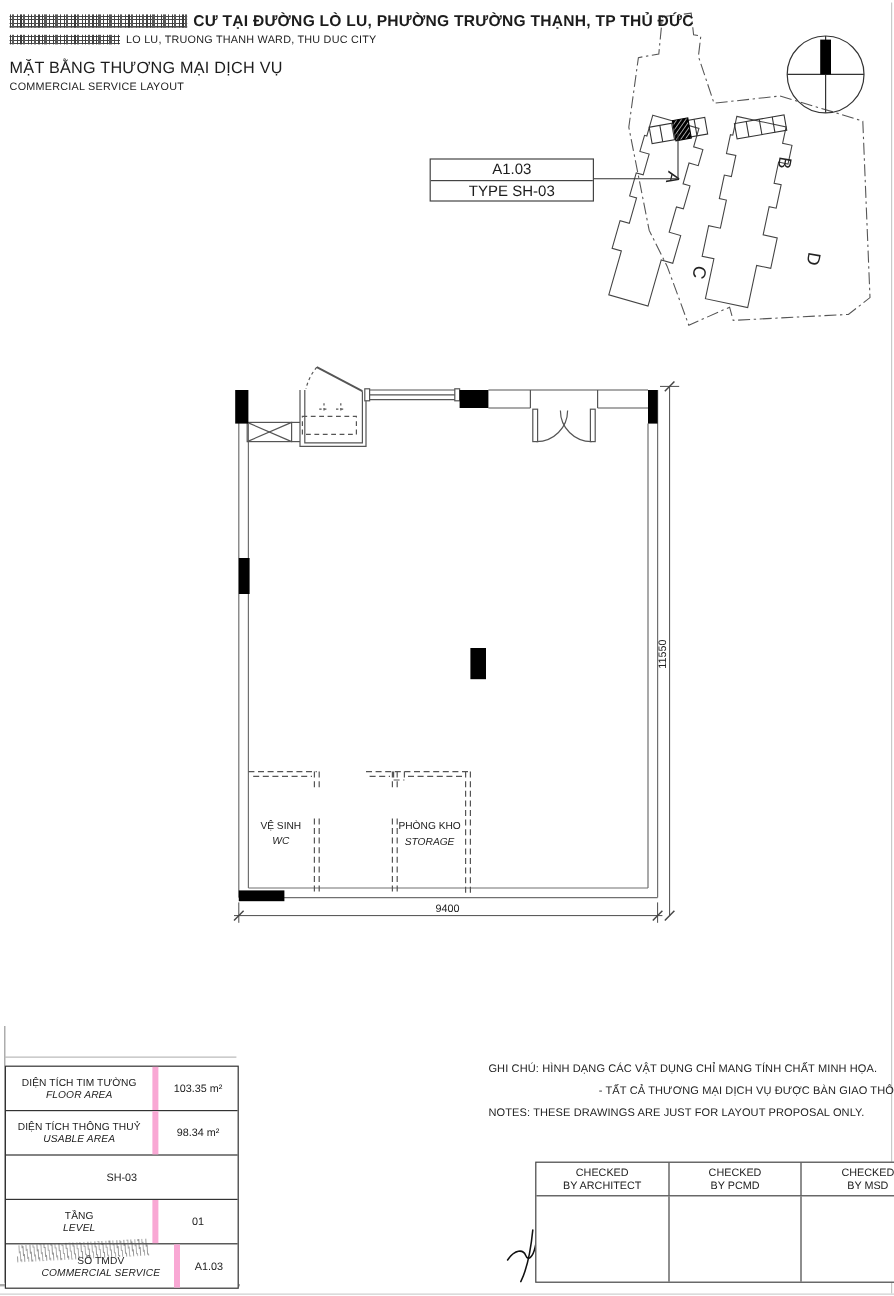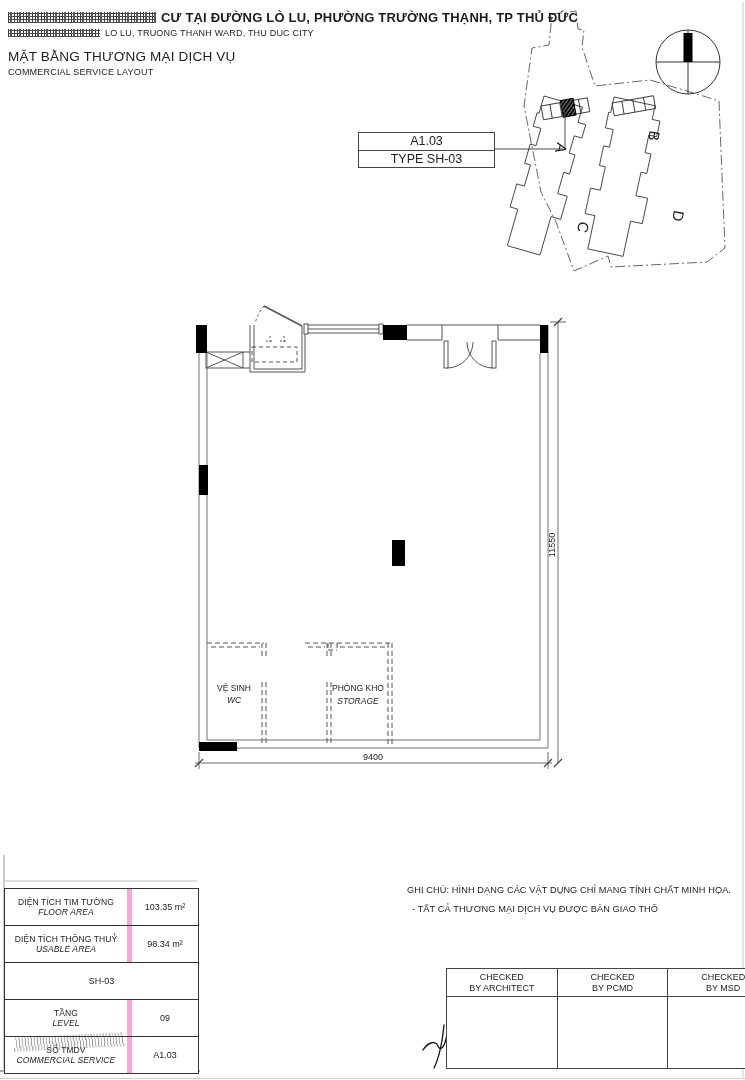--- a/index.html
+++ b/index.html
@@ -21,32 +21,32 @@
     filter:blur(.4px);opacity:.85;margin-right:5px;
   }
   
   .unit-box{left:358px;top:132px;width:135px;height:34px;border:1px solid #444;background:#fff;
     display:flex;flex-direction:column;text-align:center;font-size:12.5px;}
   .unit-box .row1{flex:1;border-bottom:1px solid #444;line-height:17px;}
   .unit-box .row2{flex:1;line-height:16px;}
   
   .info-table{left:4px;top:888px;width:193px;border:1px solid #333;background:#fff;}
   .it-row{display:flex;height:36px;border-bottom:1px solid #333;}
-  .it-row:last-child{border-bottom:none;}
+  .it-row:last-child{border-bottom:none;padding-left:18px;}
   .it-label{width:122px;border-right:5px solid #f9a8d4;display:flex;flex-direction:column;justify-content:center;
     text-align:center;font-size:8.5px;line-height:10.5px;letter-spacing:.1px;}
   .it-label .en{font-style:italic;}
   .it-value{flex:1;display:flex;align-items:center;justify-content:center;font-size:9px;text-align:right;}
   .garbled{filter:blur(.45px);}
   .scribble{left:14px;top:1035px;width:110px;height:14px;transform:rotate(-3deg);
     background:repeating-linear-gradient(83deg,#444 0 1px,transparent 1px 3px,#666 3px 4px,transparent 4px 6px);
     opacity:.55;filter:blur(.3px);pointer-events:none;}
   
   .notes{left:407px;top:881px;width:338px;font-size:9.2px;line-height:18.5px;letter-spacing:.1px;color:#222;}
-  .notes .indent{padding-left:5px;}
+  .notes .indent{padding-left:5px;text-align:right;}
   
   .appr-table{left:413px;top:968px;width:331px;height:99px;border:1px solid #444;display:flex;flex-direction:column;background:#fff;margin-left:33px;}
   .appr-head{display:flex;height:27px;border-bottom:1px solid #444;}
   .appr-head .cell{flex:1;border-right:1px solid #444;display:flex;flex-direction:column;justify-content:center;
     text-align:center;font-size:9px;line-height:11px;}
   .appr-head .cell:last-child,.appr-body .cell:last-child{border-right:none;}
   .appr-body{display:flex;flex:1;}
   .appr-body .cell{flex:1;border-right:1px solid #444;}
   svg text{font-family:"Liberation Sans","DejaVu Sans",sans-serif;}
 </style>
@@ -247,35 +247,36 @@
       <div class="it-value">98.34 m²</div>
     </div>
     <div class="it-row">
       <div class="it-value">SH-03</div>
     </div>
     <div class="it-row">
       <div class="it-label">
         <div class="vi">TẦNG</div>
         <div class="en">LEVEL</div>
       </div>
-      <div class="it-value">09</div>
+      <div class="it-value">01</div>
     </div>
     <div class="it-row">
       <div class="it-label garbled">
         <div class="vi">SỐ TMDV</div>
         <div class="en">COMMERCIAL SERVICE</div>
       </div>
       <div class="it-value">A1.03</div>
     </div>
   </div>
   <div class="abs scribble"></div>
 
   <div class="abs notes">
     <div>GHI CHÚ: HÌNH DẠNG CÁC VẬT DỤNG CHỈ MANG TÍNH CHẤT MINH HỌA.</div>
     <div class="indent">-        TẤT CẢ THƯƠNG MẠI DỊCH VỤ  ĐƯỢC BÀN GIAO THÔ</div>
+    <div>NOTES: THESE DRAWINGS ARE JUST FOR LAYOUT PROPOSAL ONLY.</div>
   </div>
 
   <div class="abs appr-table">
     <div class="appr-head">
       <div class="cell">
         <div>CHECKED</div>
         <div>BY ARCHITECT</div>
       </div>
       <div class="cell">
         <div>CHECKED</div>

